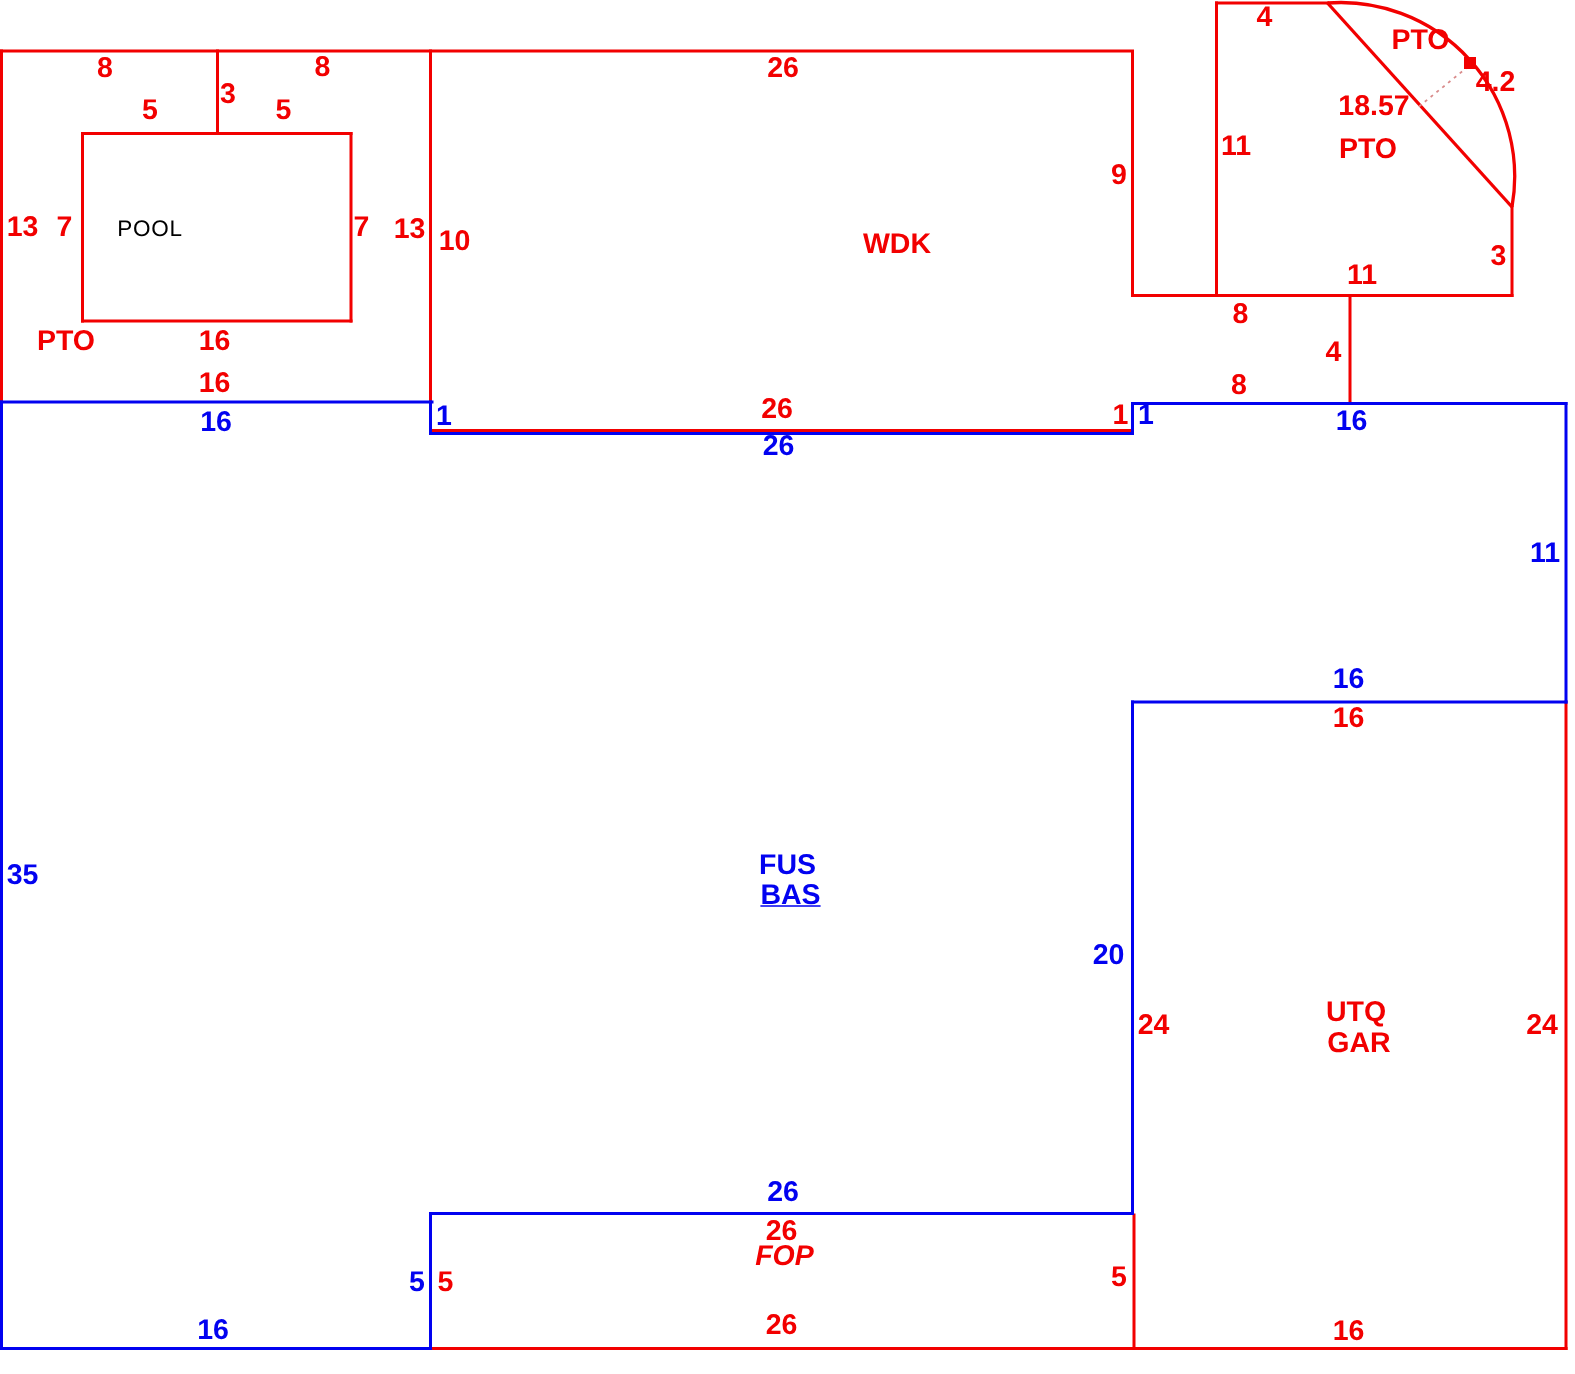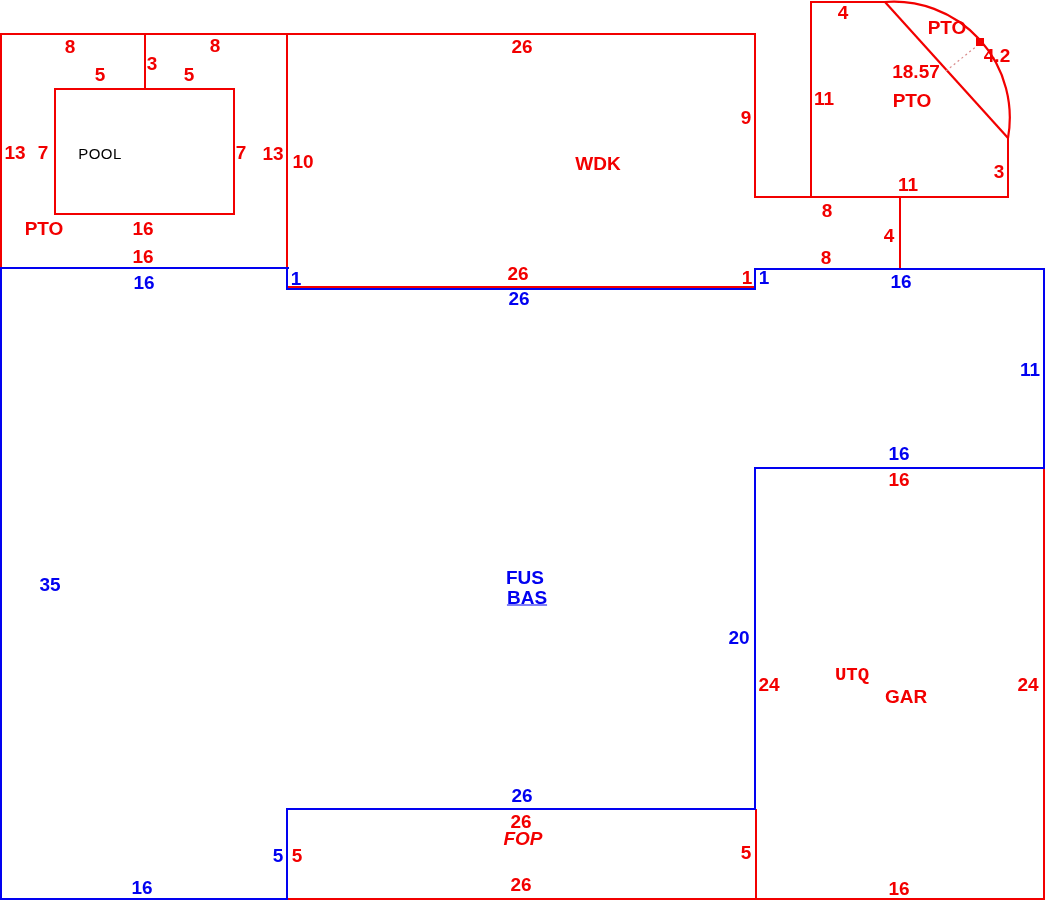--- a/index.html
+++ b/index.html
@@ -94,24 +94,24 @@
       <div class="lbl r" style="left: 908px; top: 184px;">11</div>
       <div class="lbl r" style="left: 827px; top: 210px;">8</div>
       <div class="lbl r" style="left: 889px; top: 235px;">4</div>
       <div class="lbl r" style="left: 826px; top: 257px;">8</div>
       <div class="lbl b" style="left: 901px; top: 281px;">16</div>
       <div class="lbl b" style="left: 1030px; top: 369px;">11</div>
       <div class="lbl b" style="left: 899px; top: 453px;">16</div>
       <div class="lbl r" style="left: 899px; top: 479px;">16</div>
       <div class="lbl b" style="left: 525px; top: 577px;">FUS</div>
       <div class="lbl b" style="left: 527px; top: 597px; text-decoration: underline;">BAS</div>
-      <div class="lbl b" style="left: 15px; top: 584px; margin-left: 35px;">35</div>
+      <div class="lbl b" style="left: 15px; top: 584px;">35</div>
       <div class="lbl b" style="left: 739px; top: 637px;">20</div>
       <div class="lbl r" style="left: 769px; top: 684px;">24</div>
-      <div class="lbl r" style="left: 852px; top: 675px; font-family: Liberation Mono, monospace;">UTQ</div>
+      <div class="lbl r" style="left: 904px; top: 675px;">UTQ</div>
       <div class="lbl r" style="left: 906px; top: 696px;">GAR</div>
       <div class="lbl r" style="left: 1028px; top: 684px;">24</div>
       <div class="lbl b" style="left: 522px; top: 795px;">26</div>
       <div class="lbl r" style="left: 521px; top: 821px;">26</div>
       <div class="lbl r" style="left: 523px; top: 838px; font-style: italic;">FOP</div>
       <div class="lbl b" style="left: 278px; top: 855px;">5</div>
       <div class="lbl r" style="left: 297px; top: 855px;">5</div>
       <div class="lbl r" style="left: 746px; top: 852px;">5</div>
       <div class="lbl b" style="left: 142px; top: 887px;">16</div>
       <div class="lbl r" style="left: 521px; top: 884px;">26</div>

